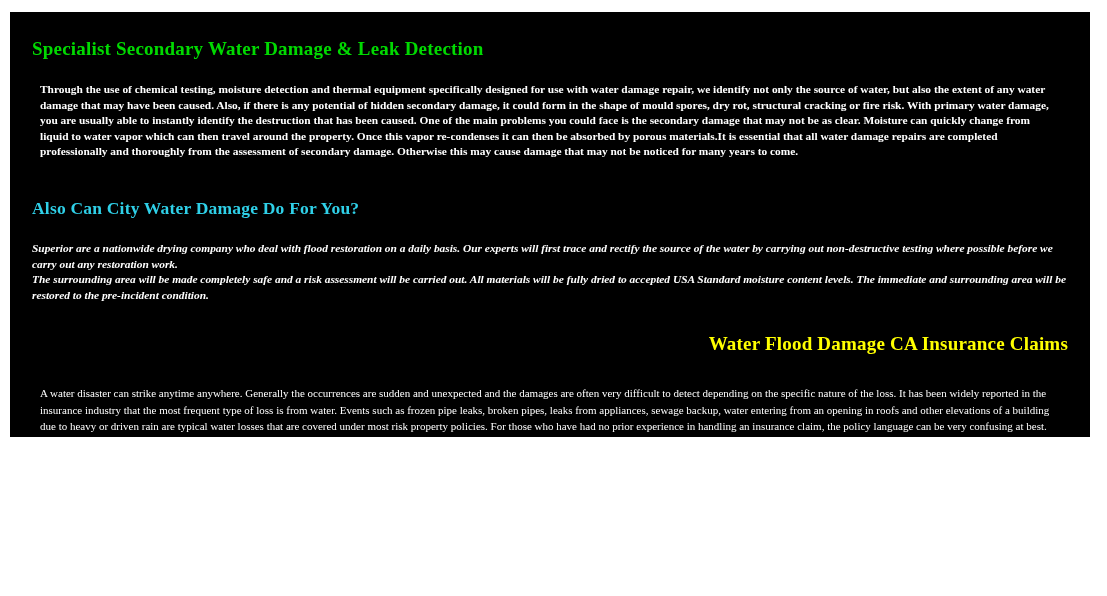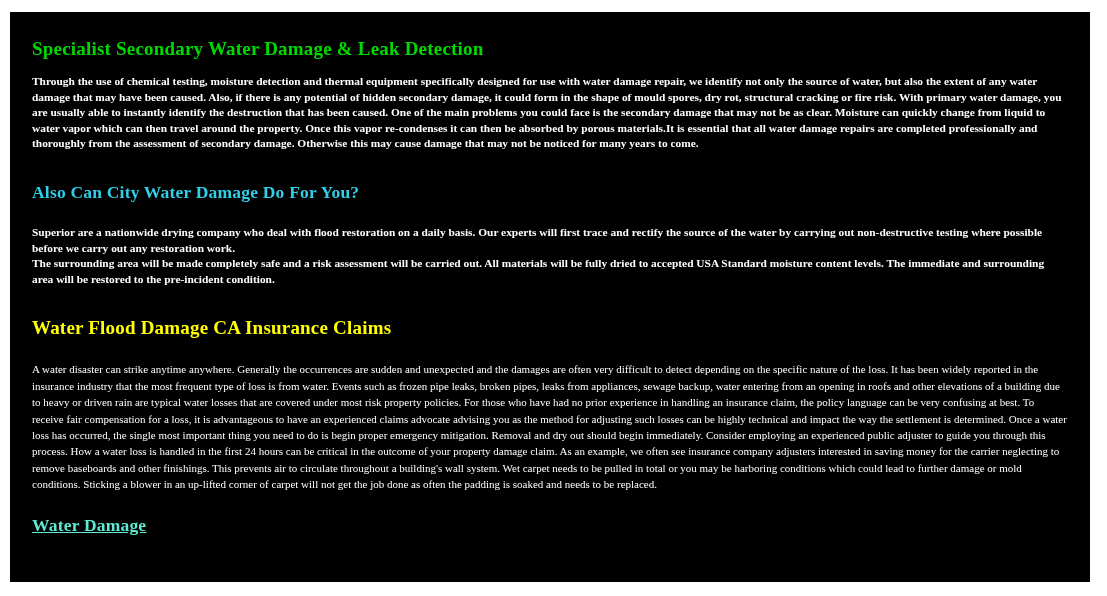--- a/index.html
+++ b/index.html
@@ -17,21 +17,21 @@
     width: 1107px;
     height: 596px;
     background: #ffffff;
     box-sizing: border-box;
   }
   .doc {
     position: absolute;
     left: 10px;
     top: 12px;
     width: 1080px;
-    height: 570px;
+    height: 425px;
     background: #000000;
     box-sizing: border-box;
     padding: 26px 22px 22px 22px;
     overflow: hidden;
   }
   h2.section-title {
     margin: 0;
     font-family: "Liberation Serif", serif;
     font-weight: bold;
     letter-spacing: 0.2px;
@@ -41,44 +41,45 @@
     font-size: 19px;
     margin-bottom: 18px;
   }
   .t-cyan {
     color: #2fd0e8;
     font-size: 17.5px;
   }
   .t-yellow {
     color: #ffff00;
     font-size: 19px;
+    text-align: right;
   }
   .t-cyan2 {
     color: #2fd0e8;
     font-size: 17.5px;
   }
   p.body-text {
     color: #ffffff;
-    margin: 0;
+    margin: 8px;
     font-size: 11.4px;
     line-height: 15.6px;
     text-align: left;
   }
   p.body-bold {
     font-weight: bold;
   }
   p.body-plain {
     font-weight: normal;
     font-size: 11px;
     line-height: 16.4px;
   }
   .gap-sm { height: 14px; }
   .gap-md { height: 22px; }
   .gap-lg { height: 30px; }
-  .lines p { margin: 0; }
+  .lines p { margin: 0; font-style: italic; }
   .block-1 { margin-top: 2px; }
 </style>
 </head>
 <body>
 
 <div class="page">
   <div class="doc">
 
     <h2 class="section-title t-green" style="color: rgb(0, 217, 0);">Specialist Secondary Water Damage &amp; Leak Detection</h2>
 

